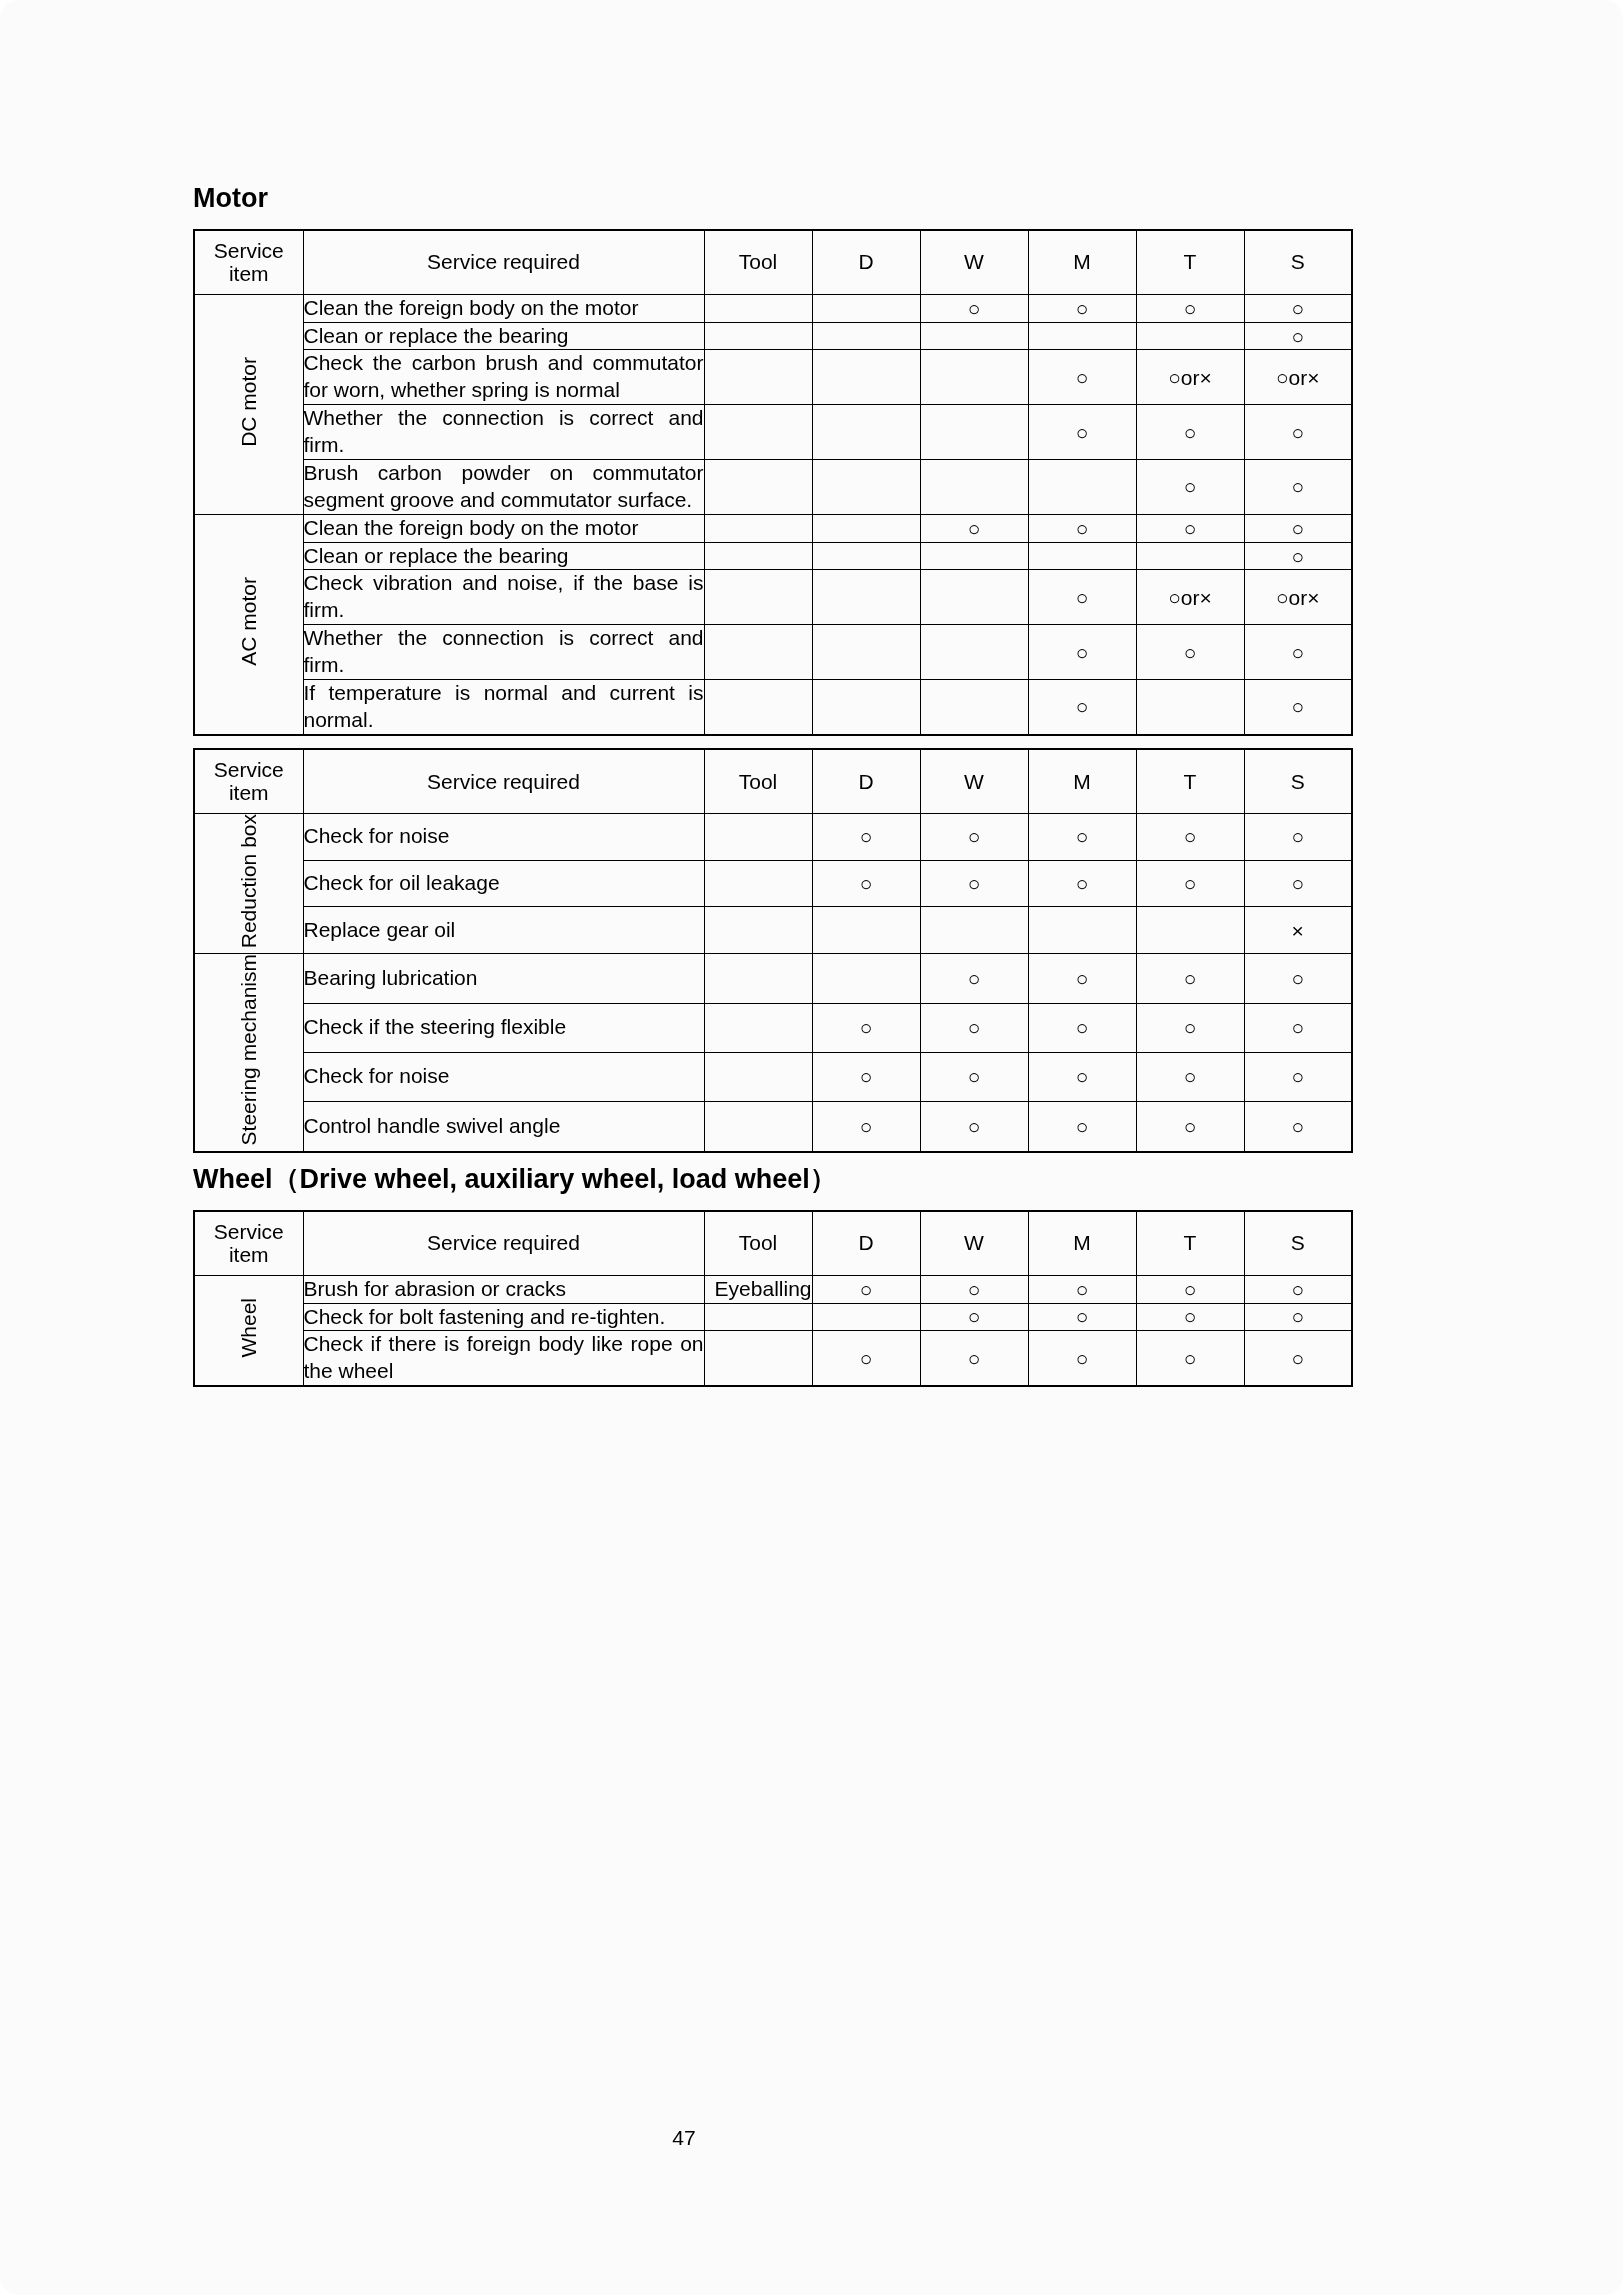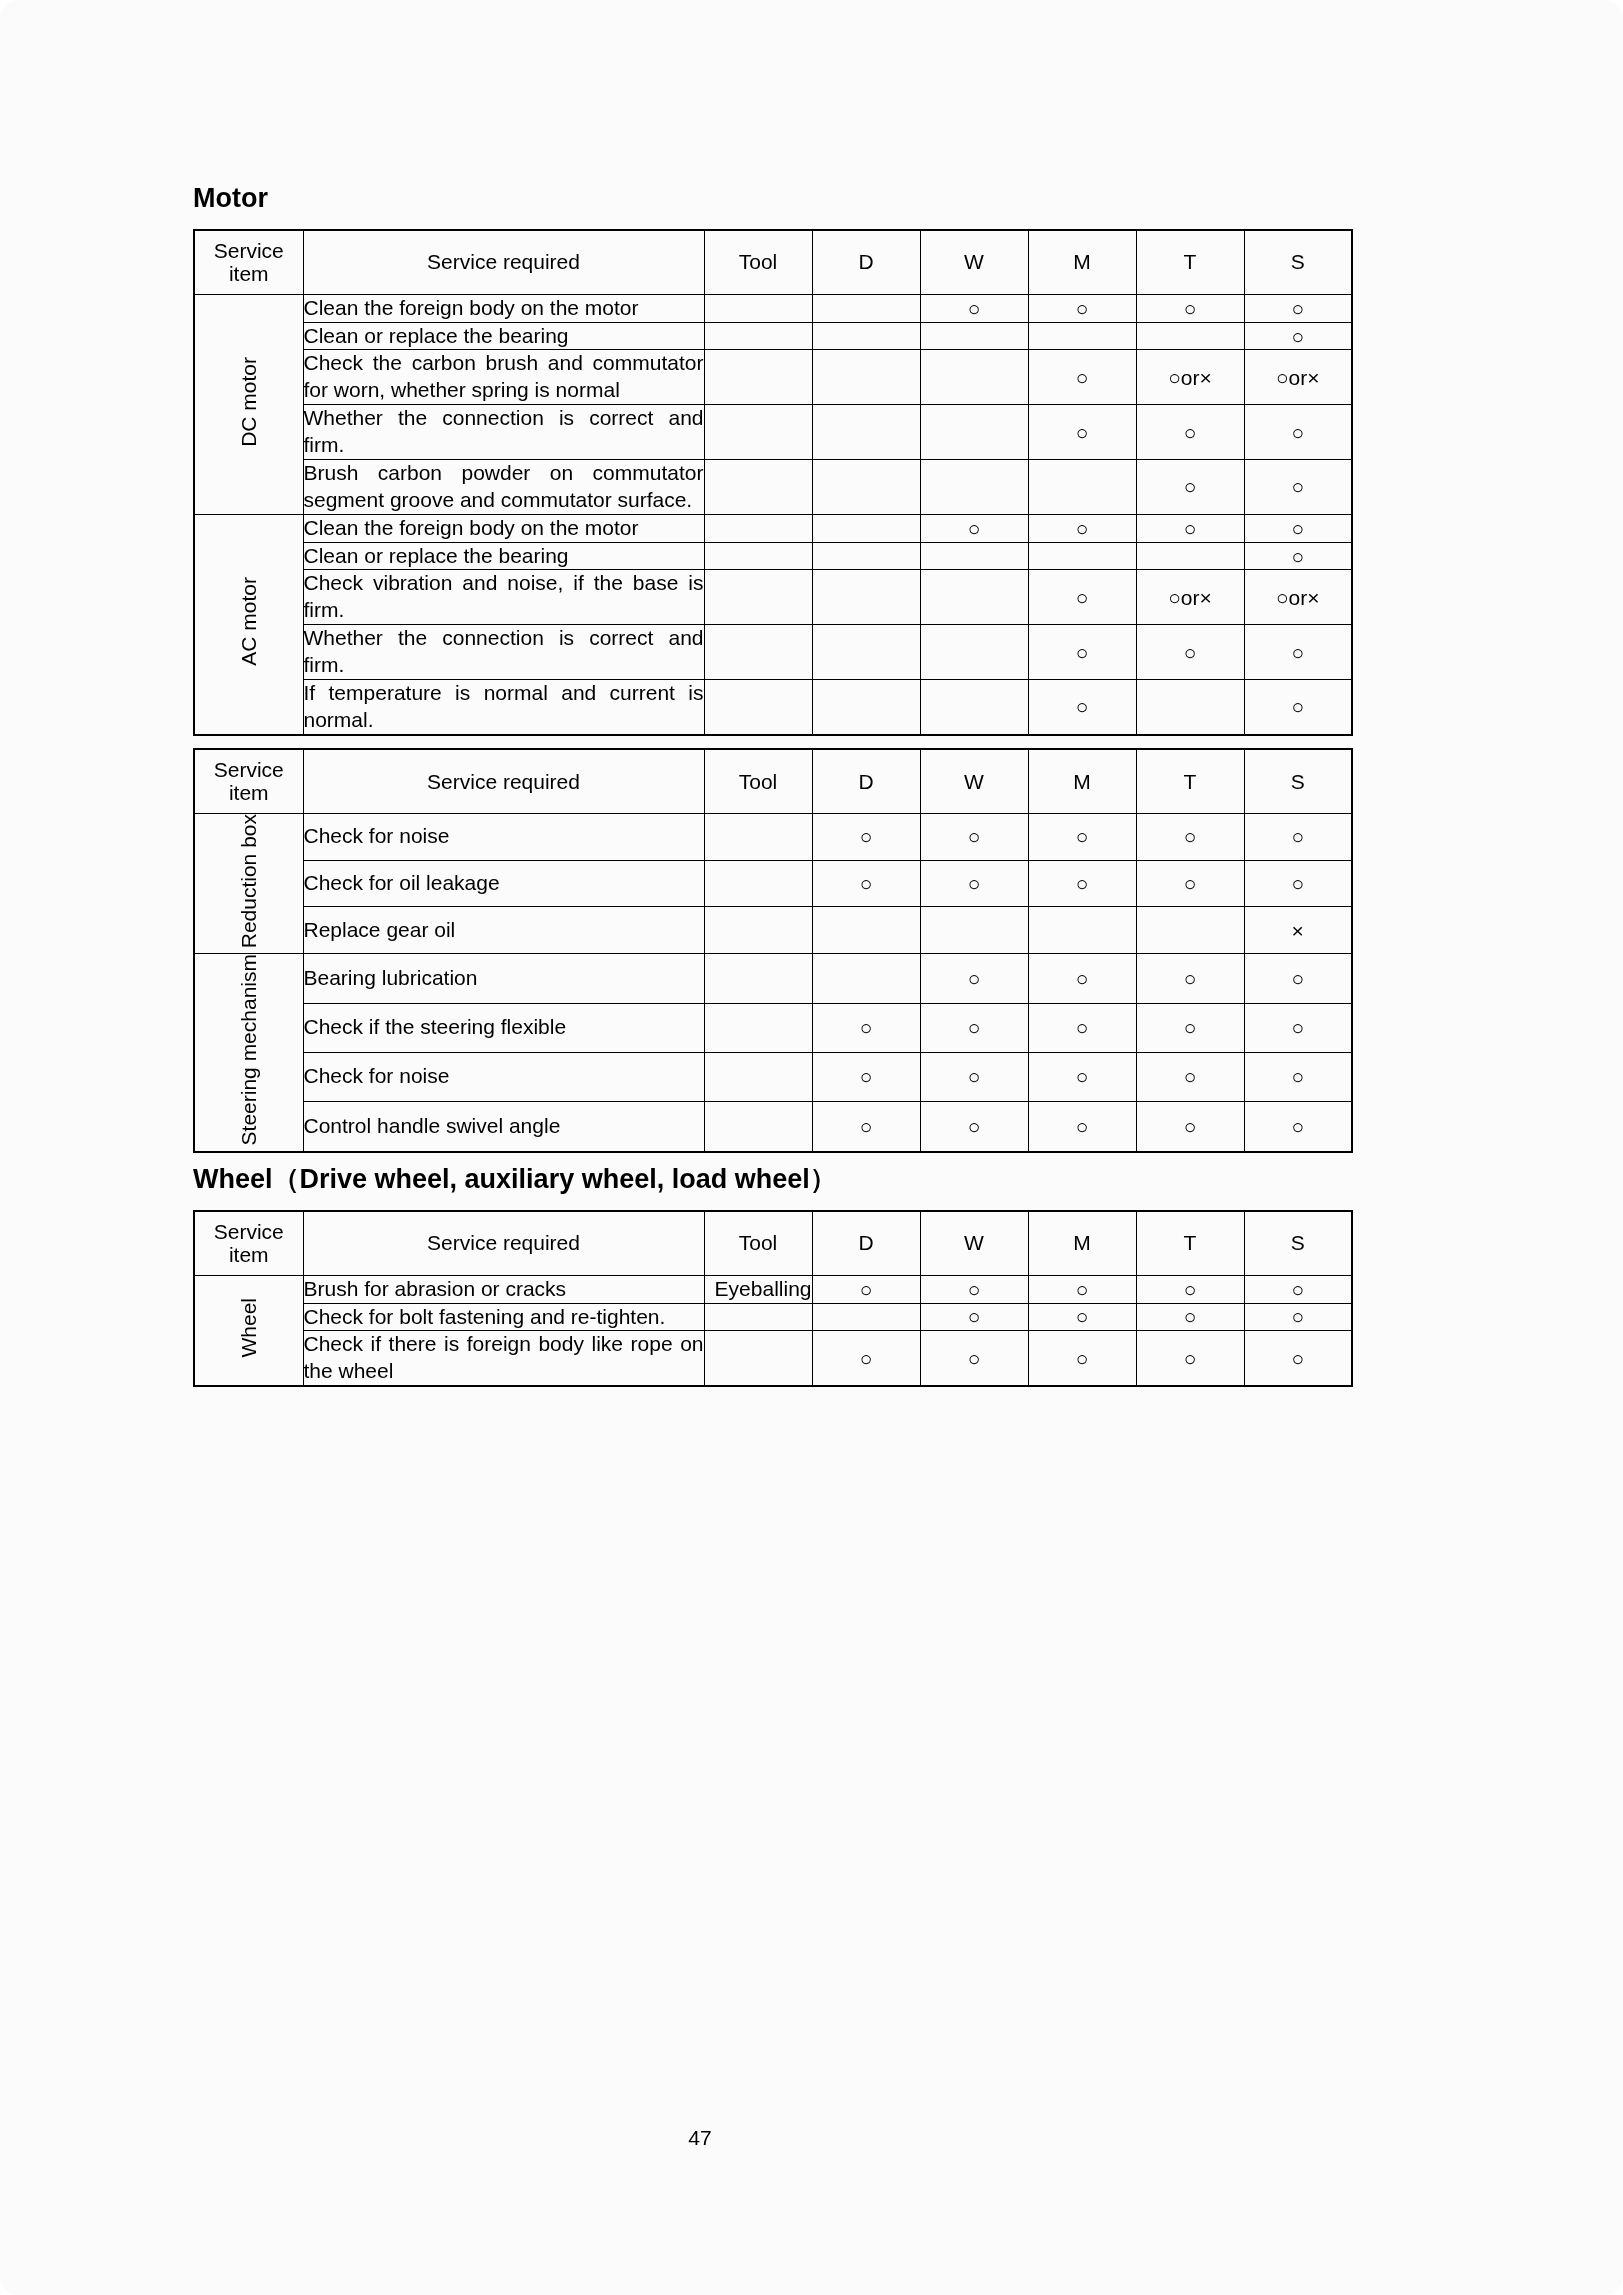--- a/index.html
+++ b/index.html
@@ -112,21 +112,20 @@
     font-size: 16.4px;
   }
 
   .page-number {
     position: absolute;
     left: 0;
     top: 2126px;
     width: 1368px;
     text-align: center;
     font-size: 21px;
-    margin-left: 16px;
   }
 </style>
 </head>
 <body>
 
 <div class="page">
   <div class="content" id="content-root">
       <div class="section-block">
         <h2 class="section-title">Motor</h2>
         <table class="svc">

